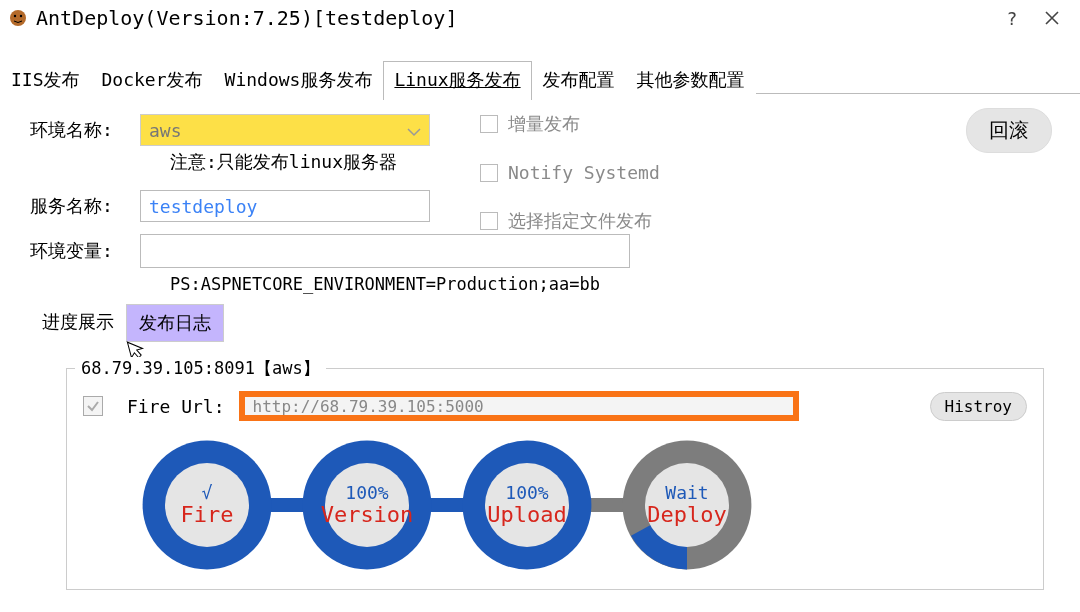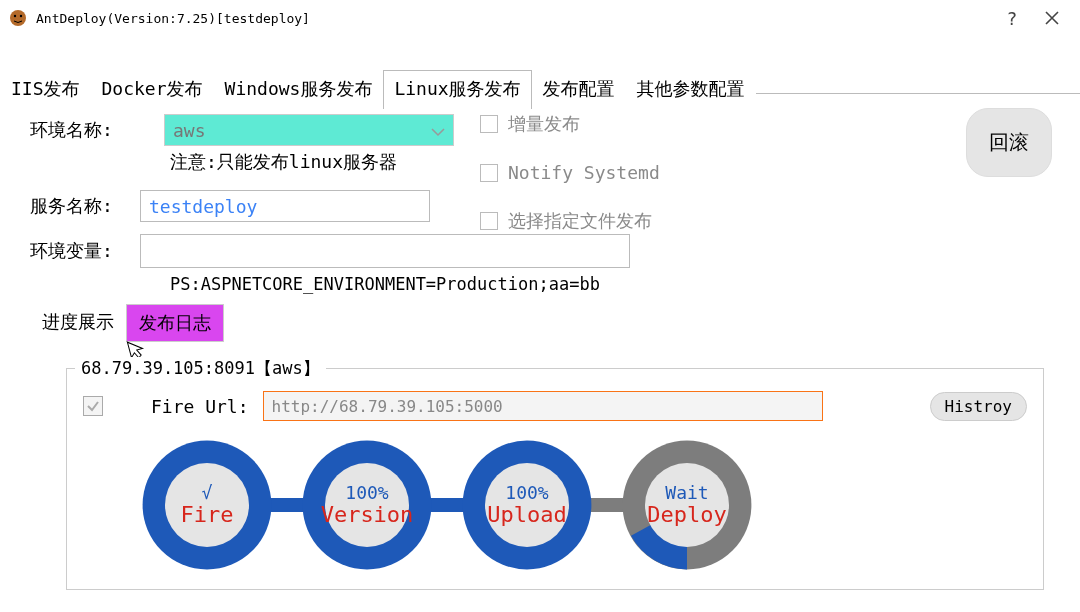--- a/index.html
+++ b/index.html
@@ -21,21 +21,21 @@
   }
   .titlebar .app-icon {
     width: 20px; height: 20px;
     margin-right: 8px;
     display: inline-flex;
     align-items: center;
     justify-content: center;
   }
   .titlebar .title {
     font-family: Consolas, "SimSun", monospace;
-    font-size: 13px;
+    font-size: 20px;
     text-align: right;
   }
   .titlebar .spacer { flex: 1; }
   .titlebar .win-btn {
     width: 40px; height: 28px;
     display: inline-flex;
     align-items: center; justify-content: center;
     font-size: 18px;
     color: #444;
   }
@@ -45,58 +45,58 @@
     margin-top: 18px;
     padding-left: 0;
   }
   .tab {
     padding: 6px 10px 8px 10px;
     font-family: Consolas, "SimSun", monospace;
     font-size: 18px;
     border: 1px solid transparent;
     border-bottom: none;
     position: relative;
-    top: 16px;
+    top: 7px;
     background: #fff;
     white-space: nowrap;
   }
   .tab.active {
     border-color: #bbb;
     background: #fff;
     z-index: 2;
+    text-decoration: underline;
   }
   .content { padding: 20px 0 0 30px; position: relative; }
   .rollback-btn {
     position: absolute;
     right: 28px; top: 14px;
     background: #e5e5e5;
     border-radius: 22px;
-    padding: 20px 22px;
+    padding: 8px 22px;
     font-size: 20px;
     font-family: "SimSun", monospace;
     border: 1px solid #ddd;
   }
   .form-row {
     display: flex;
     align-items: center;
     margin-bottom: 12px;
     font-size: 18px;
     font-family: Consolas, "SimSun", monospace;
   }
   .form-label { width: 110px; }
   .combo {
     width: 290px; height: 32px;
-    background: #5eead4;
+    background: #fde047;
     border: 1px solid #ccc;
     display: flex; align-items: center;
     padding: 0 8px;
     font-family: Consolas, monospace;
     color: #777;
     position: relative;
-    margin-left: 24px;
   }
   .combo .chev {
     position: absolute; right: 8px; color: #999;
   }
   .note {
     margin-left: 140px;
     margin-top: -8px;
     margin-bottom: 16px;
     font-size: 18px;
     font-family: "SimSun", Consolas, monospace;
@@ -139,21 +139,21 @@
   .sub-tabs {
     display: flex;
     margin-top: 10px;
   }
   .sub-tab {
     padding: 6px 12px;
     font-size: 18px;
     font-family: "SimSun", Consolas, monospace;
   }
   .sub-tab.active {
-    background: #d946ef;
+    background: #c4b5fd;
     border: 1px solid #ccc;
   }
   .cursor {
     position: absolute;
     left: 128px;
     margin-top: -4px;
     font-size: 18px;
     color: #222;
     transform: rotate(-15deg);
   }
@@ -180,26 +180,26 @@
     border: 1px solid #aaa;
     background: #f4f4f4;
     display: inline-flex;
     align-items: center; justify-content: center;
     color: #aaa;
     font-size: 14px;
   }
   .fire-label {
     font-family: Consolas, monospace;
     font-size: 18px;
-    margin-left: 34px;
+    margin-left: 10px;
   }
   .fire-input {
     flex: 0 0 560px;
     height: 30px;
-    border: 1px solid #f97316;
+    border: 6px solid #f97316;
     background: #f4f4f4;
     padding: 0 8px;
     font-family: Consolas, monospace;
     color: #888;
     display: flex; align-items: center;
   }
   .history-btn {
     background: #e5e5e5;
     border: 1px solid #ccc;
     border-radius: 18px;

